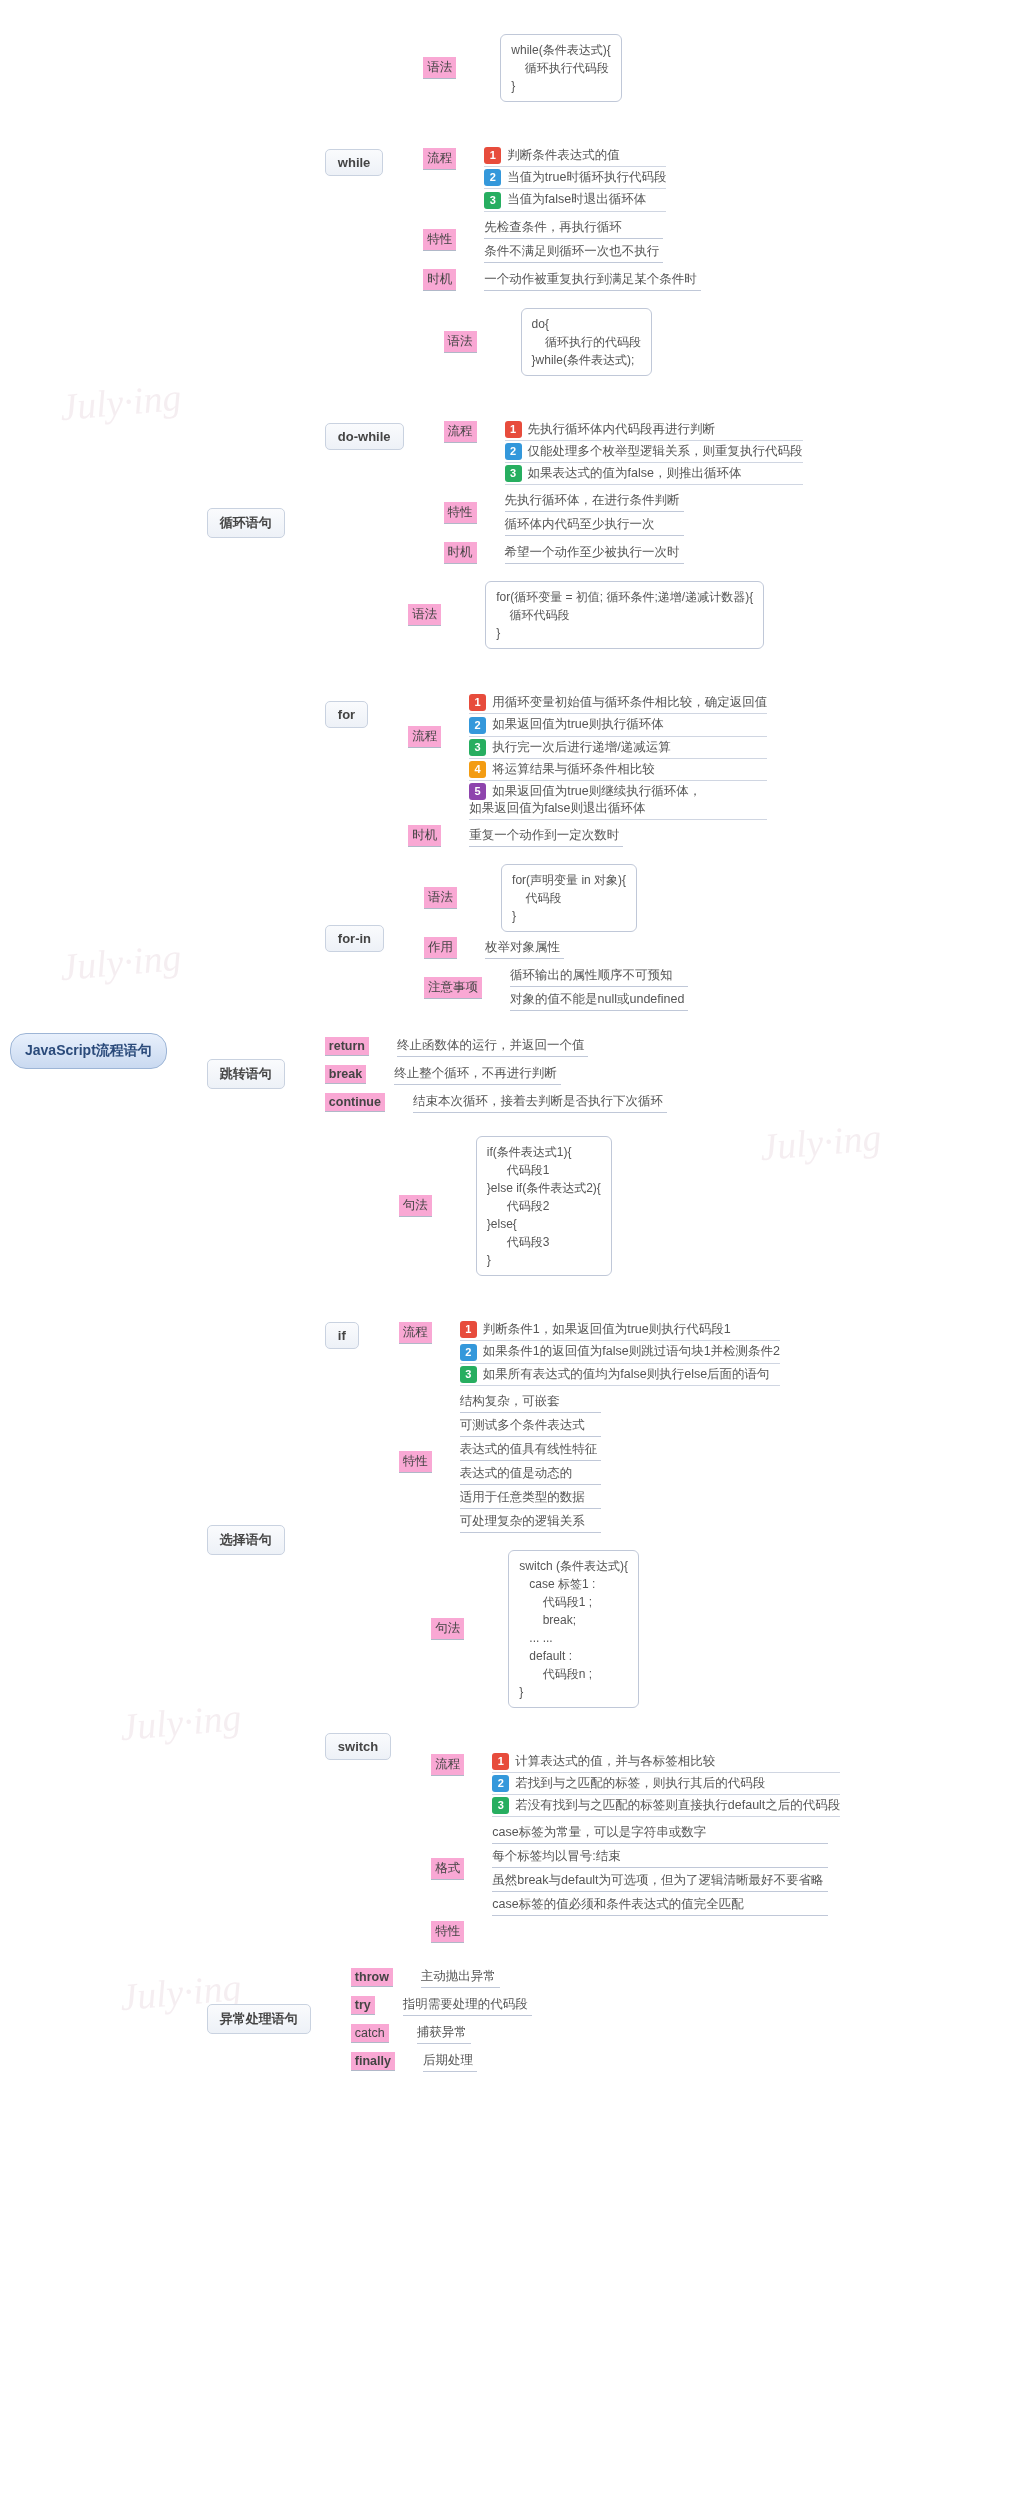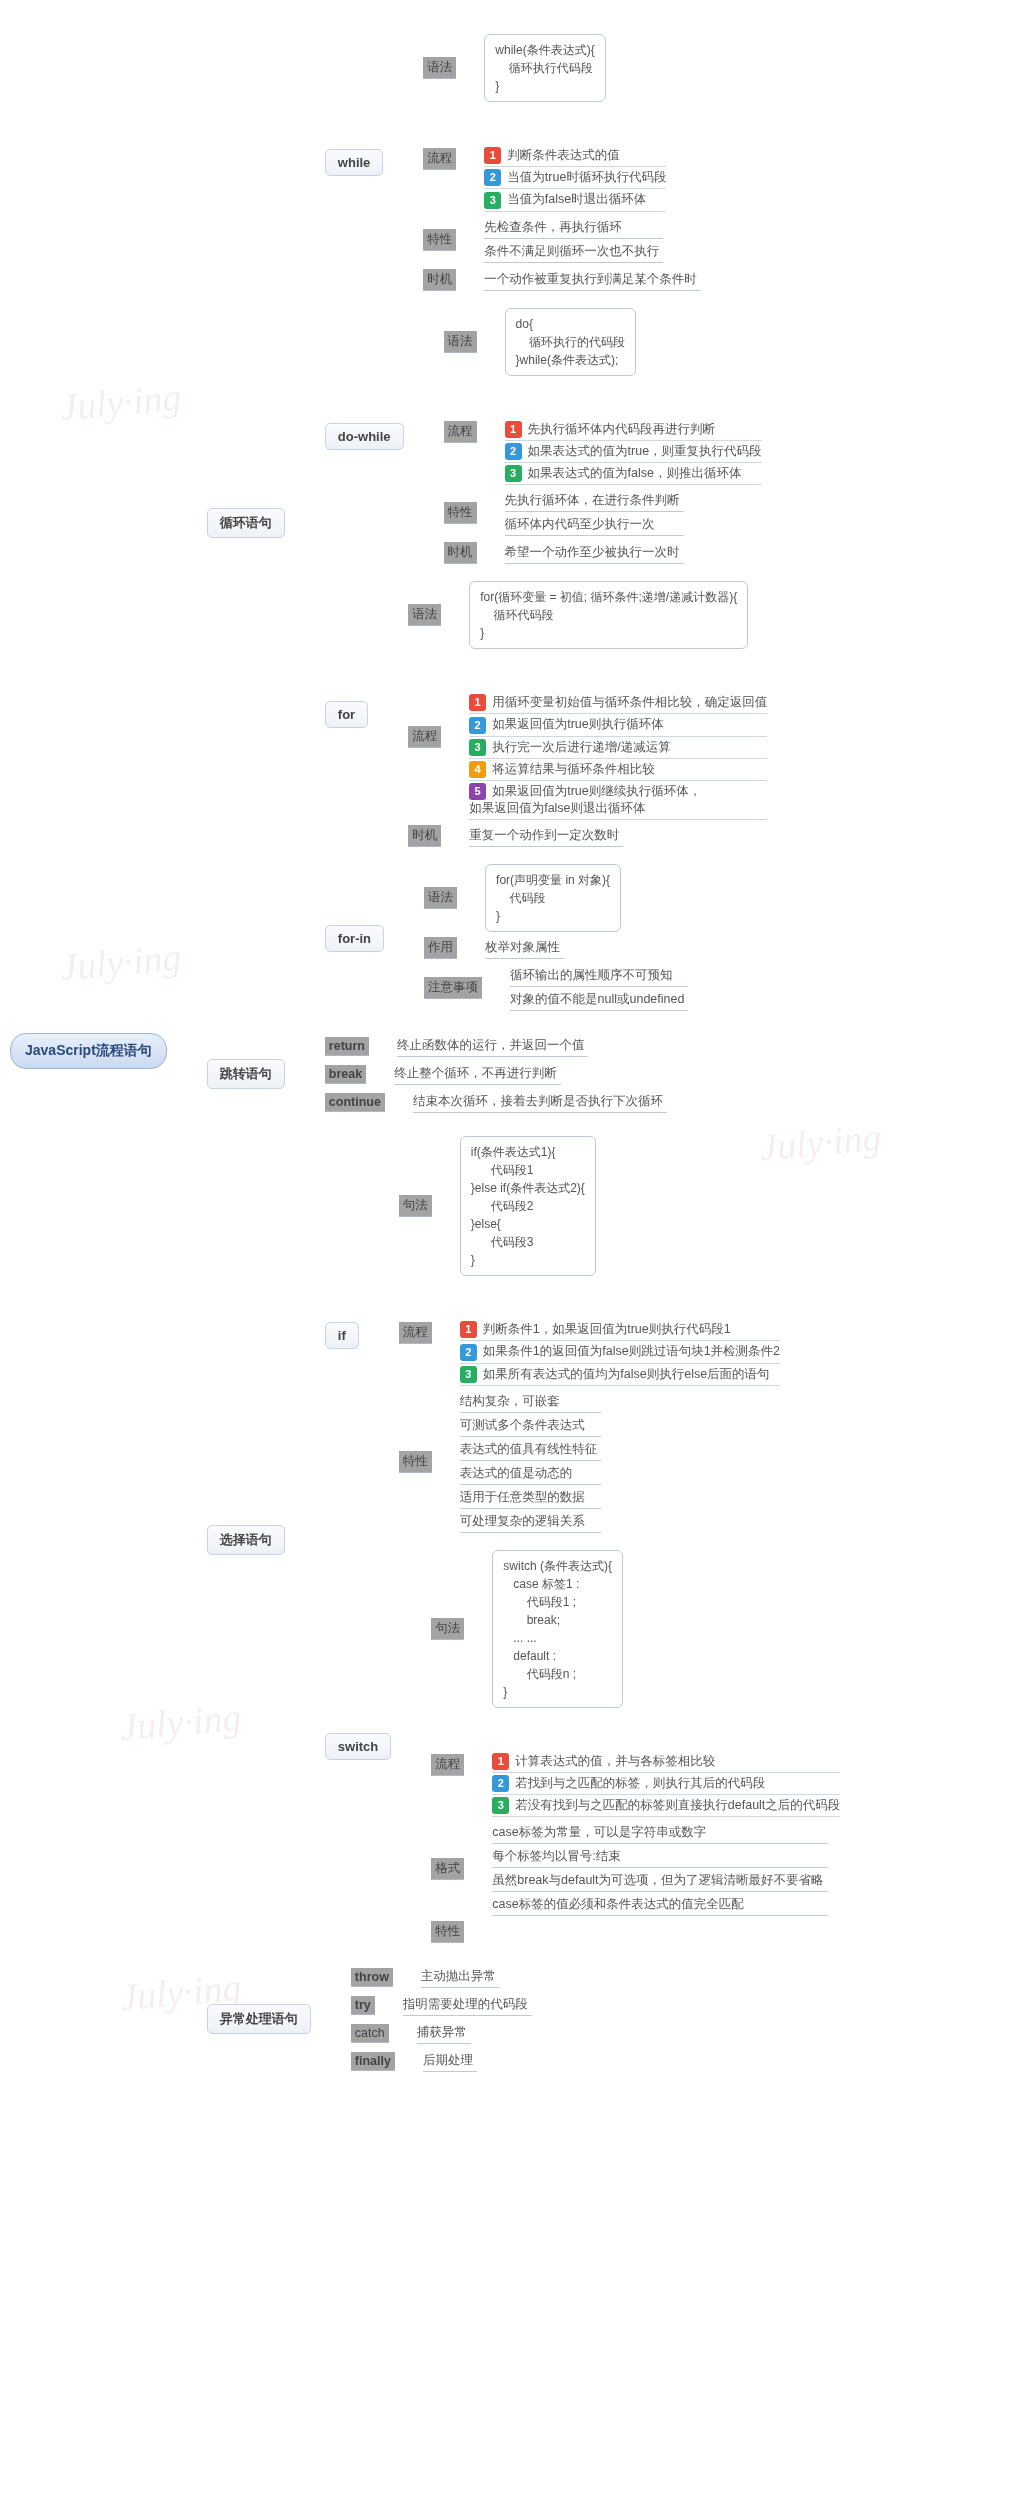--- a/index.html
+++ b/index.html
@@ -37,21 +37,21 @@
     border-radius: 5px;
     padding: 5px 12px;
     font-weight: bold;
     font-size: 13px;
     color: #444;
     white-space: nowrap;
     flex-shrink: 0;
   }
   .node-label.sm {
     font-weight: normal;
-    background: #a3a3a3;
+    background: #f9a8d4;
     border: none;
     border-bottom: 1px solid #b0b8c8;
     border-radius: 0;
     padding: 2px 4px;
     font-size: 12.5px;
     text-align: right;
   }
   .leaf {
     font-size: 12.5px;
     color: #555;
@@ -63,21 +63,21 @@
   .leaf-group .leaf { margin: 1px 0; }
   .code-box {
     border: 1px solid #c0c8d8;
     border-radius: 6px;
     padding: 6px 10px;
     font-size: 12px;
     color: #555;
     white-space: pre;
     line-height: 1.5;
     background: #fff;
-    margin-left: 28px;
+    margin-left: 44px;
   }
   .num-badge {
     display: inline-block;
     width: 17px;
     height: 17px;
     border-radius: 3px;
     color: #fff;
     font-size: 11px;
     font-weight: bold;
     text-align: center;
@@ -163,21 +163,21 @@
             <div class="branch">
               <div class="node-label sm">语法</div>
               <div class="code-box">do{
     循环执行的代码段
 }while(条件表达式);</div>
             </div>
             <div class="branch">
               <div class="node-label sm">流程</div>
               <div class="step-list">
                 <div class="step"><span class="num-badge n1">1</span><span>先执行循环体内代码段再进行判断</span></div>
-                <div class="step"><span class="num-badge n2">2</span><span>如果表达式的值为true，则重复执行代码段</span></div>
+                <div class="step"><span class="num-badge n2">2</span><span>仅能处理多个枚举型逻辑关系，则重复执行代码段</span></div>
                 <div class="step"><span class="num-badge n3">3</span><span>如果表达式的值为false，则推出循环体</span></div>
               </div>
             </div>
             <div class="branch">
               <div class="node-label sm">特性</div>
               <div class="leaf-group">
                 <div class="leaf">先执行循环体，在进行条件判断</div>
                 <div class="leaf">循环体内代码至少执行一次</div>
               </div>
             </div>

